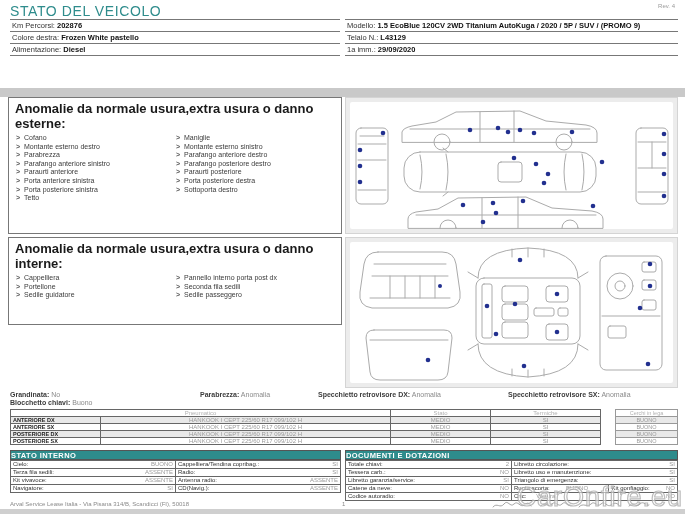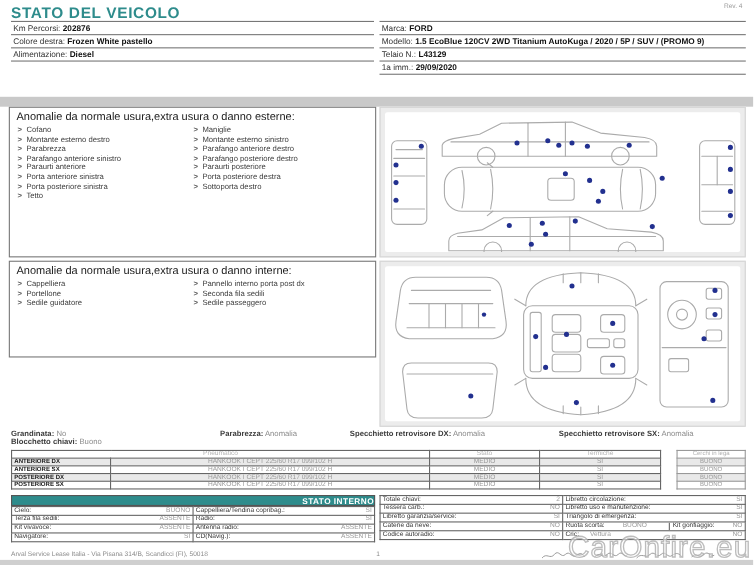--- a/index.html
+++ b/index.html
@@ -1,36 +1,36 @@
 <!DOCTYPE html>
 <html style="--teal: #2e8c8c; --band: #c9c9c9; --dot: #22308f;"><head>
 <meta charset="utf-8">
 <style>
   *{margin:0;padding:0;box-sizing:border-box}
   html,body{width:685px;height:514px;background:#fff}
   .page{position:relative;width:685px;height:514px;background:#fff;overflow:hidden;
         font-family:"Liberation Sans","DejaVu Sans",sans-serif;color:#222}
-  .title{position:absolute;left:10px;top:3px;font-size:14px;font-weight:bold;
+  .title{position:absolute;left:10px;top:3px;font-size:14px;font-weight:normal;
          letter-spacing:.6px;color:var(--teal,#2e8c8c)}
   .rev{position:absolute;right:10px;top:3px;font-size:6px;color:#9a9a9a}
 
   .info{position:absolute;font-size:7.5px;border-top:1px solid #777}
   #info-left{left:10px;top:19px;width:330px}
   #info-right{left:345px;top:19px;width:333px}
   .info .row{border-bottom:1px solid #777;padding:1.5px 2px 1px;line-height:8.5px}
   .info .lbl{color:#333}
   .info .val{font-weight:bold;color:#101010}
 
   .band{position:absolute;left:0;top:88px;width:685px;height:9px;background:var(--band,#c9c9c9)}
   .bottom-band{position:absolute;left:0;bottom:0;width:685px;height:5px;background:#cfcfcf}
 
   .anom{position:absolute;left:8px;width:334px;background:#fff;border:1px solid #777;padding:3px 6px}
   #ext-anom{top:97px;height:137px}
   #int-anom{top:237px;height:88px}
-  .anom h3{font-size:10px;font-weight:normal;color:#1a1a1a;margin-bottom:3px}
+  .anom h3{font-size:13px;font-weight:bold;color:#1a1a1a;margin-bottom:3px}
   .anom .cols{display:flex}
   .anom ul{list-style:none;flex:1}
   .anom li{font-size:7px;color:#3a3a3a;line-height:8.6px;padding-left:9px;position:relative;white-space:nowrap}
   .anom li::before{content:">";position:absolute;left:1px;color:#555;font-weight:bold}
 
   .diag{position:absolute;left:345px;width:333px;background:#ececec;border:1px solid #d4d4d4;padding:4px}
   #ext-diag{top:97px;height:137px}
   #int-diag{top:237px;height:151px}
   .diag .inner{background:#fff;border-radius:2px;width:100%;height:100%}
   svg.art{display:block;width:100%;height:100%}
@@ -52,21 +52,21 @@
   tr.shade{background:#e9e9e9}
   .tyre-cerchi{margin-left:14px;width:64px;table-layout:fixed}
   .tyre-cerchi td{border:1px solid #999;font-size:5.5px;line-height:6px;height:7px;padding:0 1px;
                   text-align:center;color:#9a9a9a;white-space:nowrap;overflow:hidden}
   .tyre-cerchi tr.head td{color:#b2b2b2}
 
   .panel{position:absolute;top:450px}
   #stato-interno{left:10px;width:331px}
   #documenti{left:345px;width:333px}
   .panel .hd{background:var(--teal,#2e8c8c);border:1px solid #555;color:#fff;font-weight:bold;
-             text-align:right;font-size:7.5px;height:10px;line-height:9px;letter-spacing:.4px}
+             text-align:left;font-size:7.5px;height:10px;line-height:9px;letter-spacing:.4px}
   .panel table{width:100%;table-layout:fixed}
   .panel td{border:1px solid #666;font-size:6px;height:8px;padding:0 2px;overflow:hidden}
   .panel .cell{display:flex;justify-content:space-between;align-items:center;gap:2px;line-height:7px;white-space:nowrap}
   .panel .lbl{color:#333}
   .panel .val{color:#9a9a9a}
   .panel .mid{color:#9a9a9a;margin-left:8px;flex:1;text-align:left}
   .panel .sub{border-left:1px solid #666;padding-left:3px;margin-left:3px}
 
   .footer{position:absolute;left:0;top:497px;width:685px;height:17px;font-size:6px;color:#8a8a8a}
   .addr{position:absolute;left:10px;top:4px}
@@ -93,24 +93,20 @@
       <span class="lbl">Colore destra:</span>
       <span class="val">Frozen White pastello</span>
     </div>
     <div class="row">
       <span class="lbl">Alimentazione:</span>
       <span class="val">Diesel</span>
     </div>
   </div>
 
   <div class="info" id="info-right">
-    <div class="row">
-      <span class="lbl">Marca:</span>
-      <span class="val">FORD</span>
-    </div>
     <div class="row">
       <span class="lbl">Modello:</span>
       <span class="val">1.5 EcoBlue 120CV 2WD Titanium AutoKuga / 2020 / 5P / SUV / (PROMO 9)</span>
     </div>
     <div class="row">
       <span class="lbl">Telaio N.:</span>
       <span class="val">L43129</span>
     </div>
     <div class="row">
       <span class="lbl">1a imm.:</span>
@@ -460,20 +456,21 @@
           <span class="lbl">CD(Navig.):</span>
           <span class="val">ASSENTE</span>
               </div>
             </td>
       </tr>
     </tbody>
       </table>
   </div>
 
   <div class="panel" id="documenti">
+    <div class="hd">DOCUMENTI E DOTAZIONI</div>
     <table>
       <tbody>
           <tr>
         <td>
               <div class="cell">
           <span class="lbl">Totale chiavi:</span>
           <span class="val">2</span>
               </div>
             </td>
         <td>

